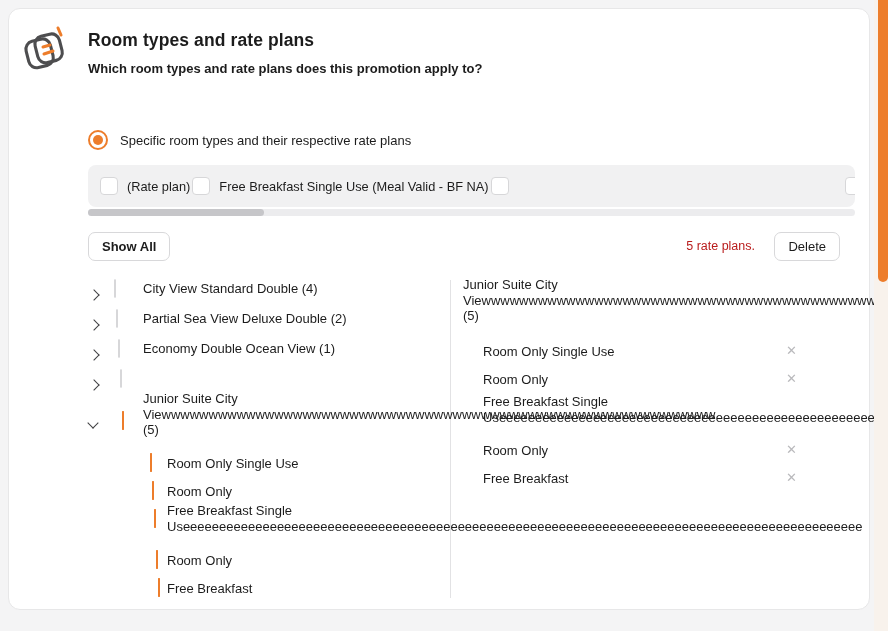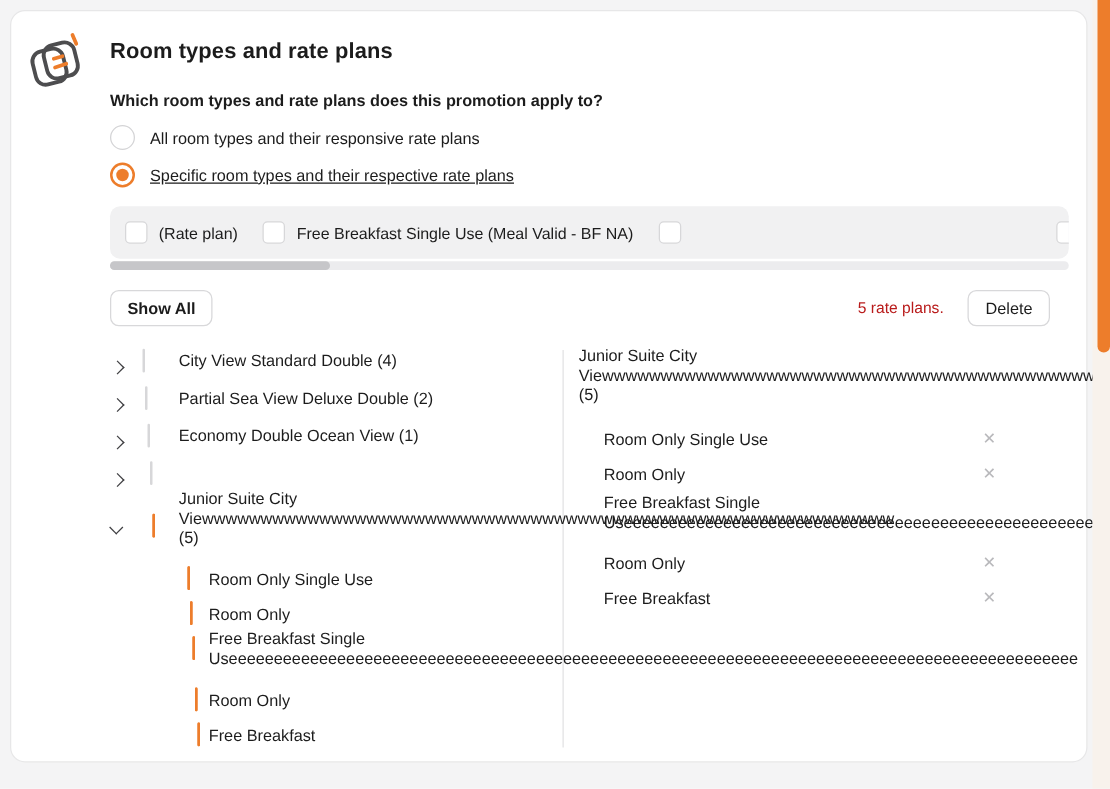--- a/index.html
+++ b/index.html
@@ -11,33 +11,33 @@
     position:relative;
   }
   .page { position:absolute; inset:0; overflow:hidden; }
   .card {
     position:absolute; left:8px; top:8px; width:862px; height:602px;
     background:#ffffff; border:1px solid #e7e7e8; border-radius:12px;
   }
   .abs { position:absolute; }
   .hdr-icon { left:20px; top:24px; width:50px; height:50px; }
   .title { left:88px; top:30px; font-size:17.5px; font-weight:700; letter-spacing:.1px; }
-  .subtitle { left:88px; top:61px; font-size:13px; font-weight:700;margin-top:12px; }
+  .subtitle { left:88px; top:61px; font-size:13px; font-weight:700; }
 
   
   .radio-row { display:flex; align-items:center; gap:12px; height:22px; cursor:pointer; }
   .radio { width:20px; height:20px; border-radius:50%; border:1.5px solid #d4d4d6; background:#fff; position:relative; flex:0 0 auto; }
   .radio.sel { border:2px solid #ED7D2B; }
   .radio.sel::after { content:""; position:absolute; left:50%; top:50%; width:10px; height:10px; margin:-5px 0 0 -5px; border-radius:50%; background:#ED7D2B; }
   .radio-label { font-size:13px; }
 
   
   .chipbar {
     left:88px; top:165px; width:767px; height:42px; background:#f1f1f2;
-    border-radius:8px; display:flex; align-items:center; gap:20px;
+    border-radius:8px; display:flex; align-items:center; gap:2px;
     padding:0 12px; overflow:hidden; white-space:nowrap;
   }
   .chip { display:flex; align-items:center; gap:9px; }
   .cb { width:18px; height:18px; border-radius:4px; border:1.5px solid #d7d7d9; background:#fff; flex:0 0 auto; position:relative; cursor:pointer; }
   .cb.checked { background:#ED7D2B; border-color:#ED7D2B; }
   .cb.checked::after { content:"✓"; position:absolute; left:0; top:0; width:100%; height:100%;
     color:#fff; font-size:13px; font-weight:700; line-height:16px; text-align:center; }
   .chip-label { font-size:12.8px; }
   .cb-partial { position:absolute; left:757px; top:12px; }
 
@@ -83,25 +83,21 @@
         <line x1="23" y1="23" x2="30" y2="21"></line>
         <line x1="24" y1="30" x2="33" y2="27"></line>
         <line x1="38" y1="4" x2="41" y2="11"></line>
       </g>
     </svg>
   </div>
   <div class="abs title">Room types and rate plans</div>
   <div class="abs subtitle">Which room types and rate plans does this promotion apply to?</div>
 
   
-  <div class="abs radio-row" style="left:88px; top:99px;">
-    <span class="radio"></span>
-    <span class="radio-label">All room types and their responsive rate plans</span>
-  </div>
-  <div class="abs radio-row" style="left:88px; top:129px;text-decoration:underline;">
+  <div class="abs radio-row" style="left:88px; top:129px;">
     <span class="radio sel"></span>
     <span class="radio-label">Specific room types and their respective rate plans</span>
   </div>
 
   
   <div class="abs chipbar">
     <div class="chip">
       <span class="cb"></span>
       <span class="chip-label">(Rate plan)</span>
     </div>

